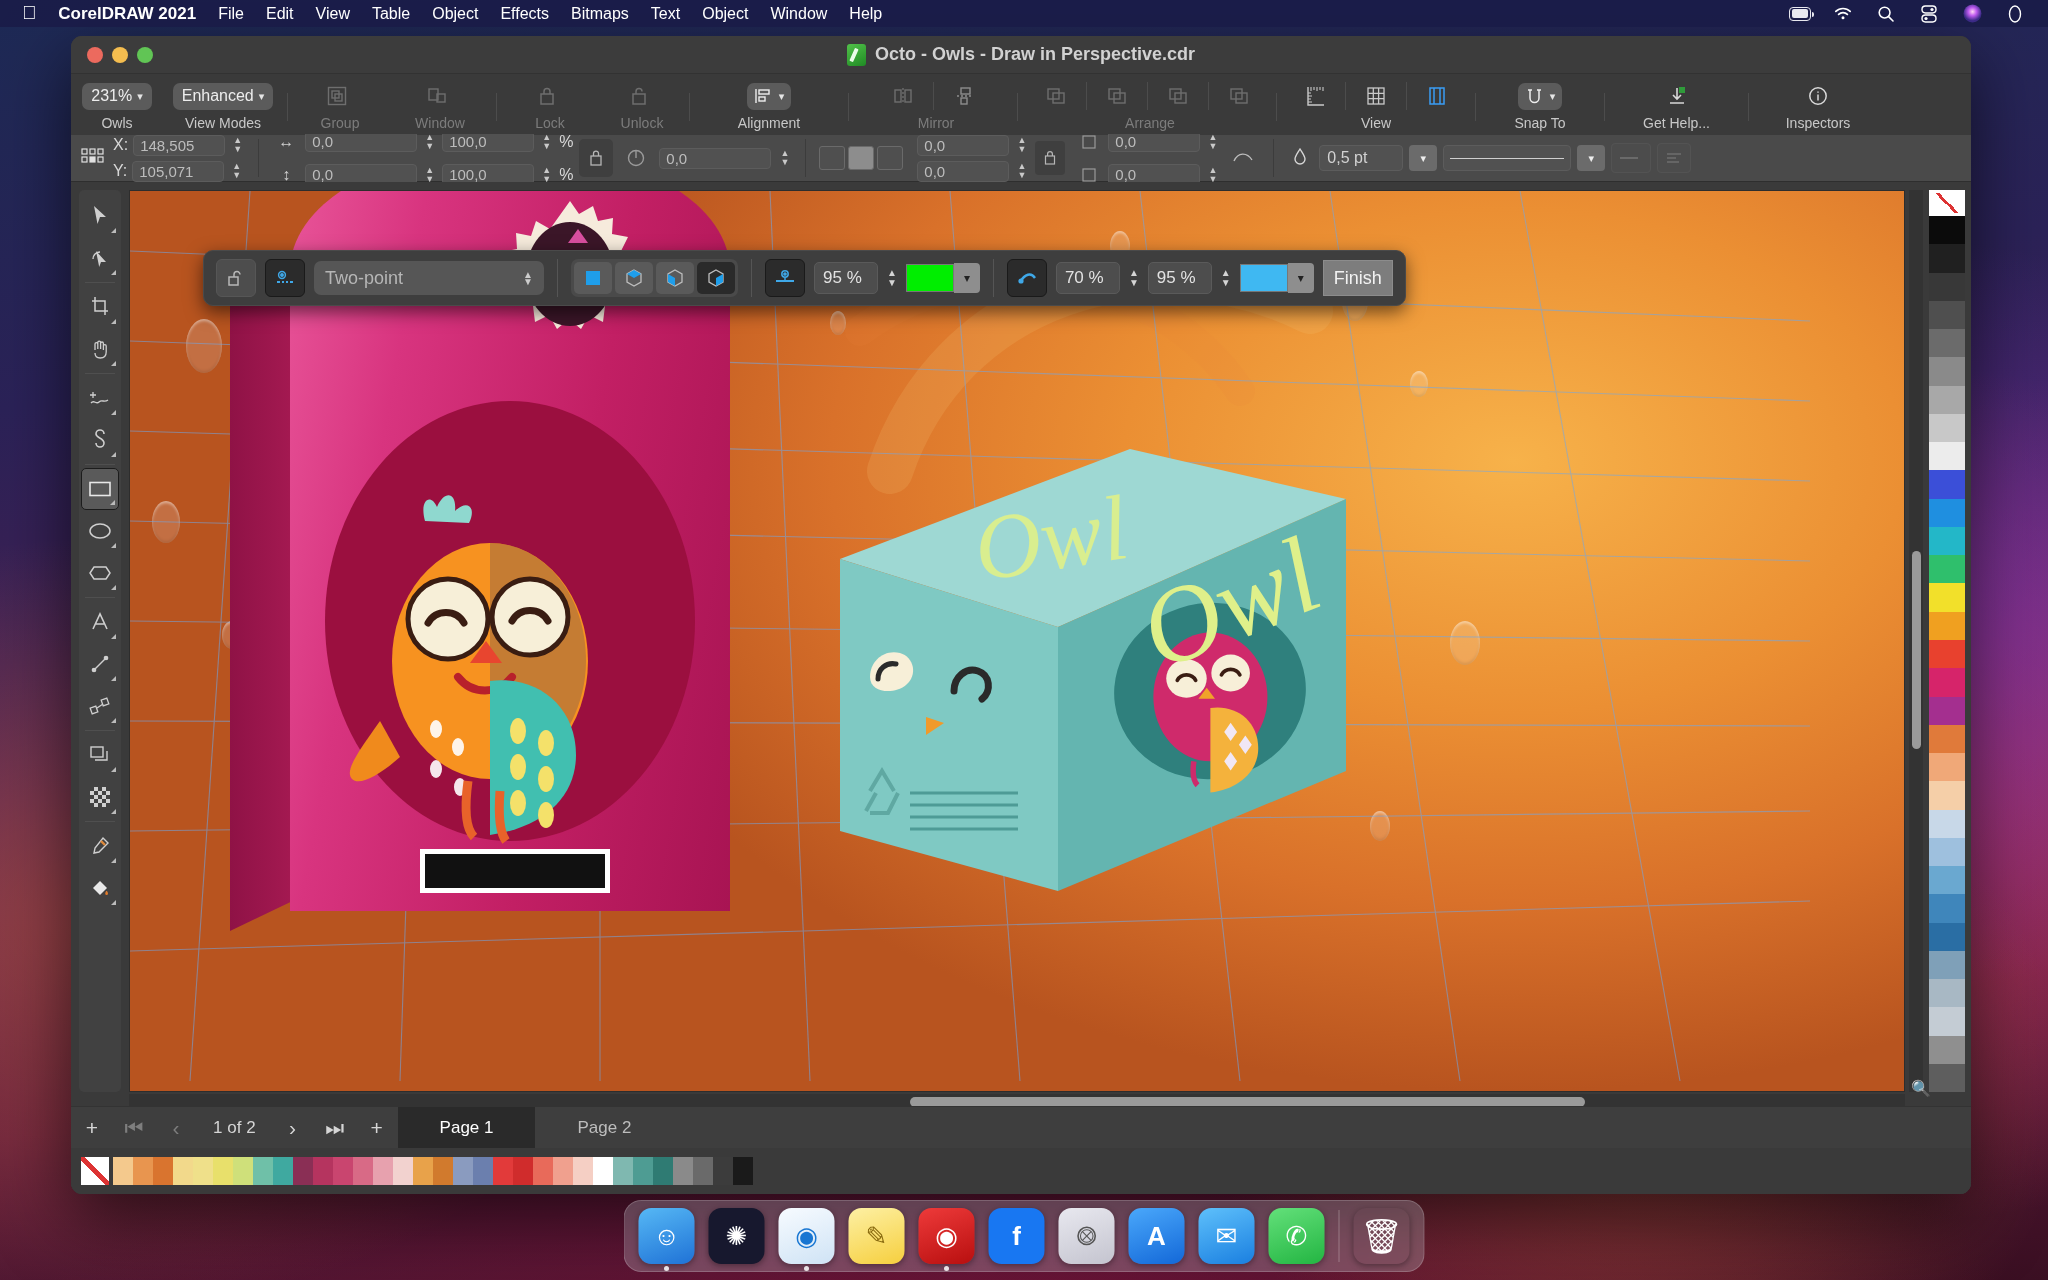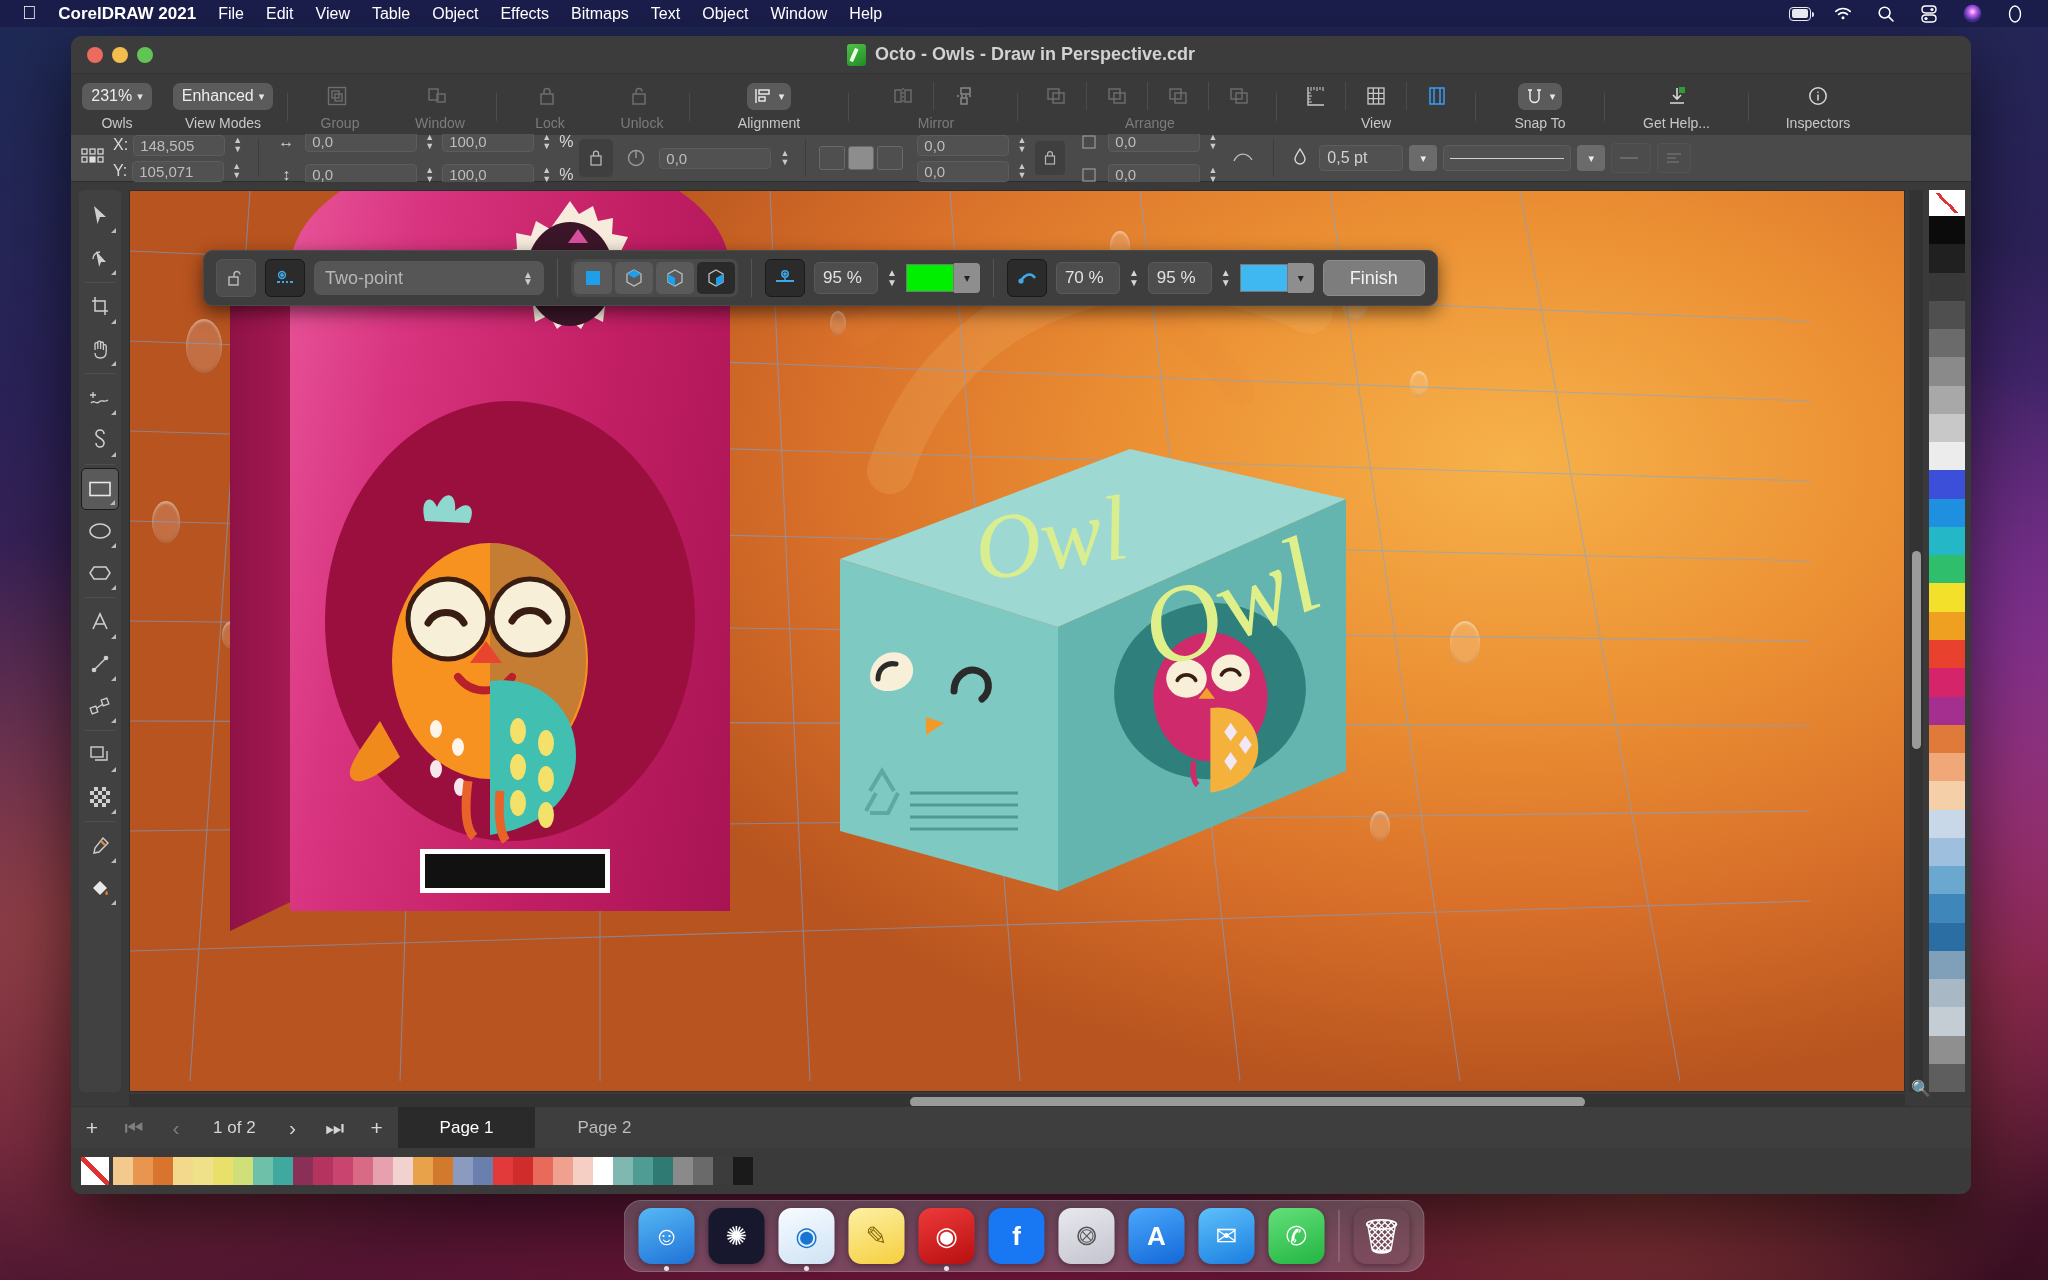--- a/index.html
+++ b/index.html
@@ -192,21 +192,21 @@
   .pselect .ud { margin-left: auto; display:flex;flex-direction:column;line-height:7px;font-size:10px;color:#ccc;}
   .shapegrp { display: flex; background: #4a4a4a; border-radius: 7px; padding: 3px; gap: 3px; }
   .shb { width: 38px; height: 32px; border-radius: 5px; background: #5a5a5a; display:flex;align-items:center;justify-content:center;}
   .shb.on { background: #2a2a2a; }
   .pnum { height: 32px; min-width: 64px; background: #4d4d4d; border: 1px solid #5a5a5a; border-radius: 5px;
           color: #e2e2e2; font-size: 17px; display: flex; align-items: center; padding: 0 8px; }
   .pspin { display:flex;flex-direction:column;align-items:center;color:#d5d5d5;}
   .pspin span{font-size:10px;line-height:10px;}
   .swatch { width: 48px; height: 28px; border: 1px solid #777; }
   .swdd { width: 26px; height: 30px; background: #8e8e8e; border-radius: 0 4px 4px 0; display:flex;align-items:center;justify-content:center;font-size:12px;color:#222;}
-  #finishbtn { height: 36px; padding: 0 26px; background: #7d7d7d; border-radius: 6px; color: #f2f2f2; font-size: 18px;
+  #finishbtn { height: 36px; padding: 0 10px; background: #7d7d7d; border-radius: 0; color: #f2f2f2; font-size: 18px;
                display: flex; align-items: center; border: 1px solid #8c8c8c; }
   .pdiv { width:1px;height:38px;background:#555; margin:0 4px;}
 
   
   #dock {
     position: absolute; bottom: 8px; left: 50%; transform: translateX(-50%);
     height: 72px; display: flex; align-items: center; gap: 14px; padding: 0 14px;
     background: rgba(190,190,200,.30); border-radius: 18px; backdrop-filter: blur(6px);
     border: 1px solid rgba(255,255,255,.18); z-index: 40;
   }

